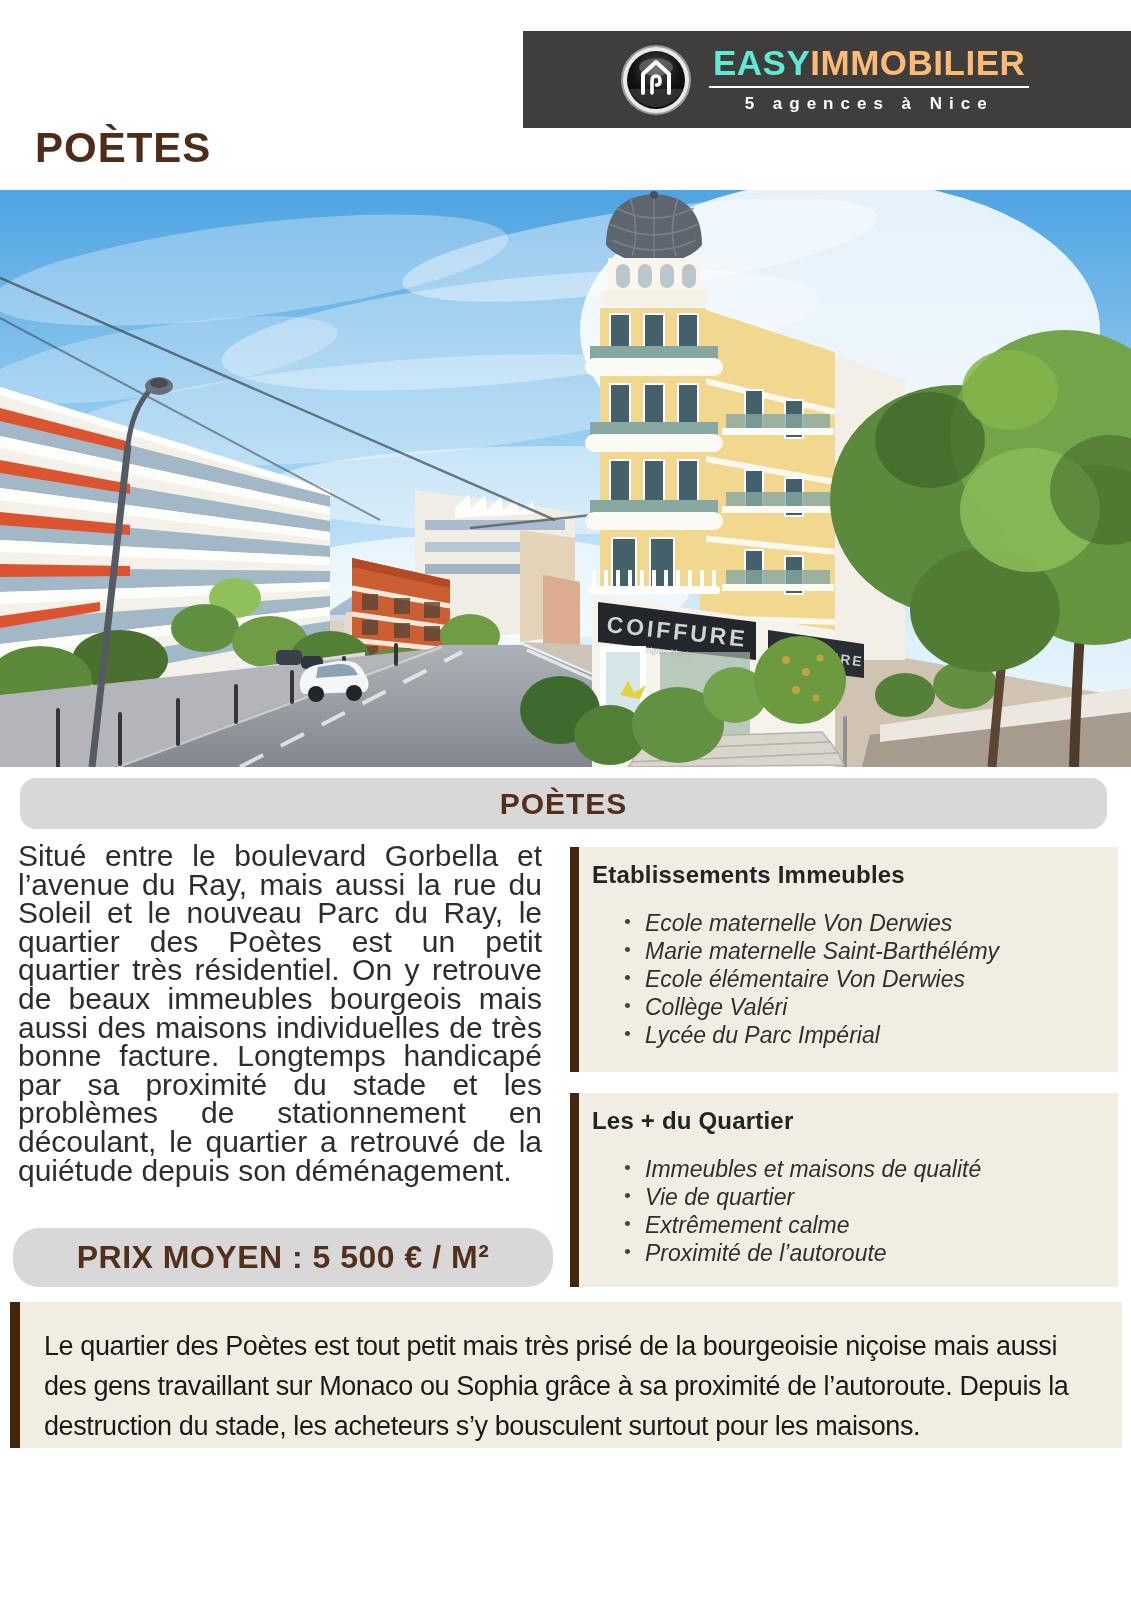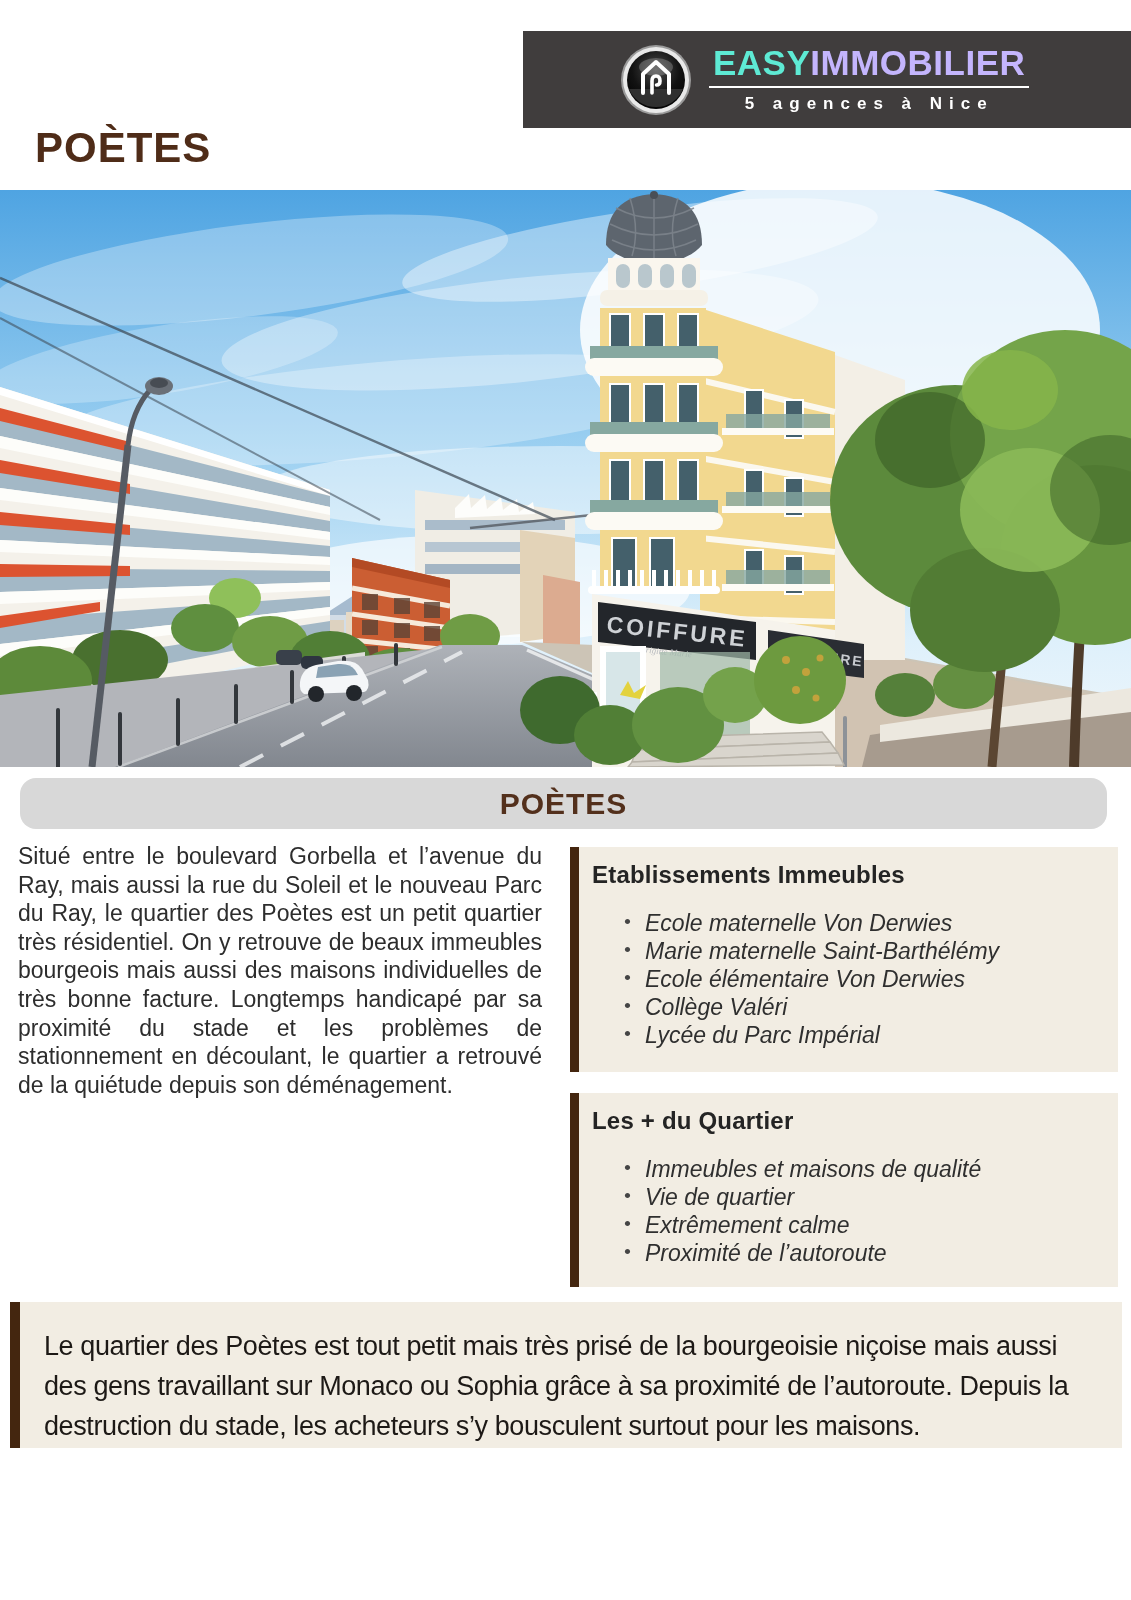--- a/index.html
+++ b/index.html
@@ -7,37 +7,37 @@
         font-family:"Liberation Sans", sans-serif;color:#2e2e2e;}
 
   
   .brandbar{position:absolute;left:523px;top:31px;width:608px;height:97px;background:#403d3d;
             display:flex;align-items:center;}
   .logo-wrap{margin-left:96px;width:74px;height:74px;flex:0 0 auto;}
   .brand-text{margin-left:16px;display:flex;flex-direction:column;align-items:center;}
   .brand-line{font-weight:bold;font-size:35px;letter-spacing:.5px;line-height:1;
               border-bottom:2px solid #ffffff;padding:0 4px 6px 4px;}
   .brand-easy{color:#5eead4;margin-top:8px;}
-  .brand-immo{color:#c4b5fd;}
+  .brand-immo{color:#fdba74;}
   .brand-sub{color:#ffffff;font-size:17px;font-weight:bold;letter-spacing:7px;margin-top:6px;}
 
   
   .page-title{position:absolute;left:35px;top:124px;margin:0;font-size:42px;font-weight:bold;
               letter-spacing:1px;color:#4f2c18;}
 
   
   .photo{position:absolute;left:0;top:190px;width:1131px;height:577px;display:block;}
 
   
   .banner{position:absolute;left:20px;top:778px;width:1087px;height:51px;background:#d8d8d8;
           border-radius:16px;display:flex;align-items:center;justify-content:center;}
   .banner span{font-size:30px;font-weight:bold;letter-spacing:1px;color:#53301c;}
 
   
-  .intro{position:absolute;left:18px;top:842px;width:524px;margin:0;font-size:23px;
+  .intro{position:absolute;left:18px;top:842px;width:524px;margin:0;font-size:30px;
          line-height:28.6px;text-align:justify;color:#2d2d2d;}
 
   
   .info-box{position:absolute;left:570px;width:548px;background:#f2ede3;
             border-left:9px solid #44260f;box-sizing:border-box;padding:14px 14px 18px 13px;}
   .box-schools{top:847px;height:225px;}
   .box-quartier{top:1093px;height:194px;}
   .info-box h2{margin:0;font-size:24px;font-weight:bold;color:#242424;letter-spacing:.2px;}
   .info-box ul{margin:20px 0 0 30px;padding:0;list-style:none;font-style:italic;}
   .info-box li{position:relative;padding-left:23px;font-size:23px;line-height:28px;color:#2f2f2f;}
@@ -396,18 +396,21 @@
   <section class="info-box box-quartier">
     <h2>Les + du Quartier</h2>
     <ul>
         <li>Immeubles et maisons de qualité</li>
         <li>Vie de quartier</li>
         <li>Extrêmement calme</li>
         <li>Proximité de l’autoroute</li>
       </ul>
   </section>
 
+  <div class="price-pill">
+    <span>PRIX MOYEN : 5 500 € / M²</span>
+  </div>
 
   <div class="footnote">
     <p>Le quartier des Poètes est tout petit mais très prisé de la bourgeoisie niçoise mais aussi des gens travaillant sur Monaco ou Sophia grâce à sa proximité de l’autoroute. Depuis la destruction du stade, les acheteurs s’y bousculent surtout pour les maisons.</p>
   </div>
 
 </div>
 
 </body></html>

